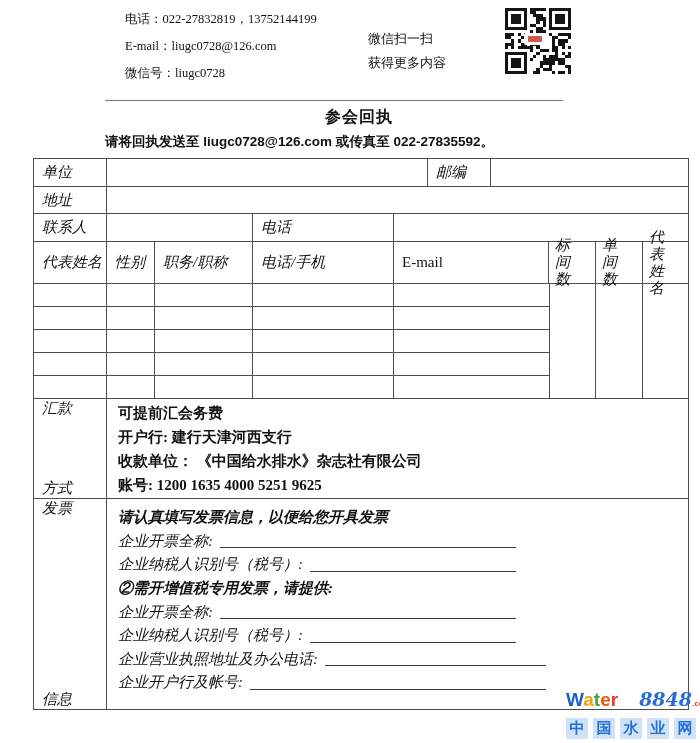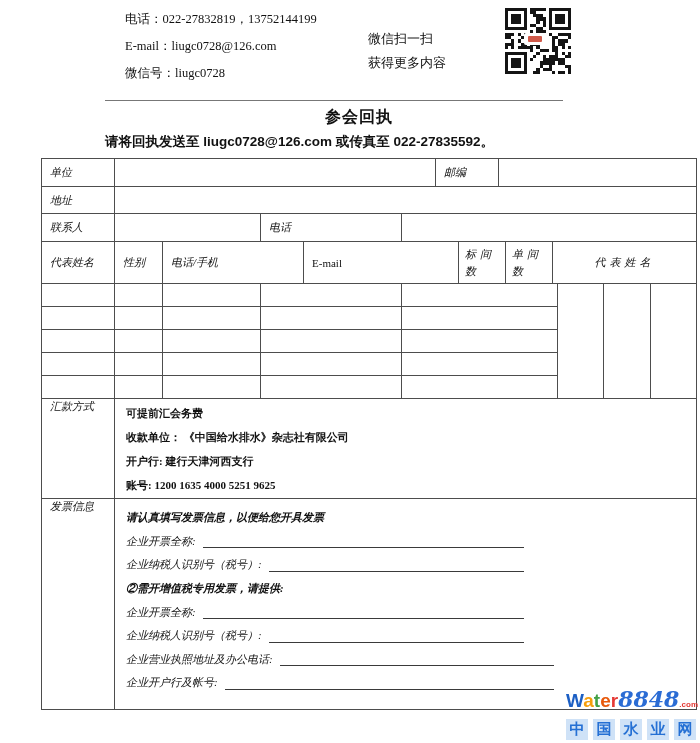--- a/index.html
+++ b/index.html
@@ -18,21 +18,21 @@
   .rule{position:absolute;left:105px;top:100px;width:458px;border-top:1.5px solid #777;}
   
   .doc-title{position:absolute;left:9px;top:107px;width:700px;text-align:center;
              font-family:"Liberation Sans","DejaVu Sans",sans-serif;
              font-weight:bold;font-size:16px;letter-spacing:1px;}
   .doc-notice{position:absolute;left:105px;top:133px;font-weight:bold;font-size:13.5px;
               font-family:"Liberation Sans","DejaVu Sans",sans-serif;white-space:nowrap;}
   
   .form-table{position:absolute;left:33px;top:158px;width:656px;height:552px;
               border:1px solid #4d4d4d;box-sizing:border-box;display:flex;flex-direction:column;
-              font-size:11px;background:transparent;margin-left:8px;}
+              font-size:15px;background:transparent;}
   .form-table *{box-sizing:border-box;}
   .tr{display:flex;flex-direction:row;border-bottom:1px solid #4d4d4d;}
   .td{border-right:1px solid #4d4d4d;display:flex;align-items:center;padding-left:8px;}
   .td.last{border-right:none;}
   .kai{font-style:italic;}
   .r1{height:28px;}  .r2{height:27px;}  .r3{height:28px;}
   .r4{height:42px;}
   .r4 .td{justify-content:flex-start;}
   .r4 .narrow{justify-content:center;padding:2px 6px;text-align:left;line-height:17px;
               letter-spacing:4px;word-break:break-all;}
@@ -47,38 +47,38 @@
   .w-email{width:155px;}
   .w-room{width:47px;}
   .data-area{height:115px;display:flex;border-bottom:1px solid #4d4d4d;}
   .data-left{width:515px;display:flex;flex-direction:column;}
   .data-row{display:flex;height:23px;border-bottom:1px solid #4d4d4d;}
   .data-row.lastrow{flex:1;border-bottom:none;}
   .data-right{flex:1;display:flex;}
   .merge-cell{width:47px;border-right:1px solid #4d4d4d;}
   .merge-cell.last{border-right:none;flex:1;}
   .pay-row{height:100px;display:flex;border-bottom:1px solid #4d4d4d;}
-  .stack-label{width:73px;border-right:1px solid #4d4d4d;display:flex;flex-direction:row;
-               justify-content:flex-start;padding-left:8px;font-style:italic;}
+  .stack-label{width:73px;border-right:1px solid #4d4d4d;display:flex;flex-direction:column;
+               justify-content:space-between;padding-left:8px;font-style:italic;}
   .pay-body{flex:1;display:flex;flex-direction:column;justify-content:center;row-gap:4px;
             padding-left:11px;}
   .pay-line{font-weight:bold;line-height:20px;white-space:nowrap;}
   .inv-row{flex:1;display:flex;border-bottom:none;}
   .inv-body{flex:1;padding:7px 0 0 11px;display:flex;flex-direction:column;}
   .inv-line{height:23.6px;display:flex;align-items:center;width:398px;white-space:nowrap;}
   .inv-line.wide{width:428px;}
   .inv-line.b{font-weight:bold;}
   .inv-line .lbl{font-style:italic;}
   .uline{flex:1;border-bottom:1px solid #3a3a3a;height:14px;margin-left:7px;}
   
   .logo{position:absolute;left:566px;top:688px;width:134px;}
   .logo-top{font-family:"Liberation Sans","DejaVu Sans",sans-serif;font-weight:bold;
             font-size:19px;line-height:22px;white-space:nowrap;}
   .logo-num{font-family:"DejaVu Serif","Liberation Serif",serif;font-style:italic;
-            font-weight:bold;font-size:22px;}
+            font-weight:bold;font-size:19px;margin-left:21px;}
   .logo-tld{font-size:8px;font-weight:bold;vertical-align:baseline;}
   .logo-cn{margin-top:3px;display:flex;width:130px;justify-content:space-between;}
   .logo-cn span{display:inline-flex;width:22px;height:21px;align-items:center;justify-content:center;
                 font-family:"Liberation Sans","DejaVu Sans",sans-serif;font-weight:bold;
                 font-size:15px;}
 </style>
 </head>
 <body>
 
 <div class="page">
@@ -346,20 +346,21 @@
     <div class="tr r3">
       <div class="td w-label kai">联系人</div>
       <div class="td w-contactval"></div>
       <div class="td w-phonelabel kai">电话</div>
       <div class="td last" style="flex:1"></div>
     </div>
 
     <div class="tr r4">
       <div class="td w-label kai">代表姓名</div>
       <div class="td w-sex kai">性别</div>
+      <div class="td w-job kai">职务/职称</div>
       <div class="td w-mobile kai">电话/手机</div>
       <div class="td w-email">E-mail</div>
       <div class="td w-room narrow kai">标间数</div>
       <div class="td w-room narrow kai">单间数</div>
       <div class="td narrow kai last" style="flex:1">代表姓名</div>
     </div>
 
     <div class="data-area">
       <div class="data-left">
         <div class="data-row">
@@ -405,22 +406,22 @@
       </div>
     </div>
 
     <div class="pay-row">
       <div class="stack-label">
         <span>汇款</span>
         <span>方式</span>
       </div>
       <div class="pay-body">
         <div class="pay-line">可提前汇会务费</div>
+        <div class="pay-line">开户行: 建行天津河西支行</div>
         <div class="pay-line">收款单位： 《中国给水排水》杂志社有限公司</div>
-        <div class="pay-line">开户行: 建行天津河西支行</div>
         <div class="pay-line">账号:  1200 1635 4000 5251 9625</div>
       </div>
     </div>
 
     <div class="tr inv-row">
       <div class="stack-label">
         <span>发票</span>
         <span>信息</span>
       </div>
       <div class="inv-body">

